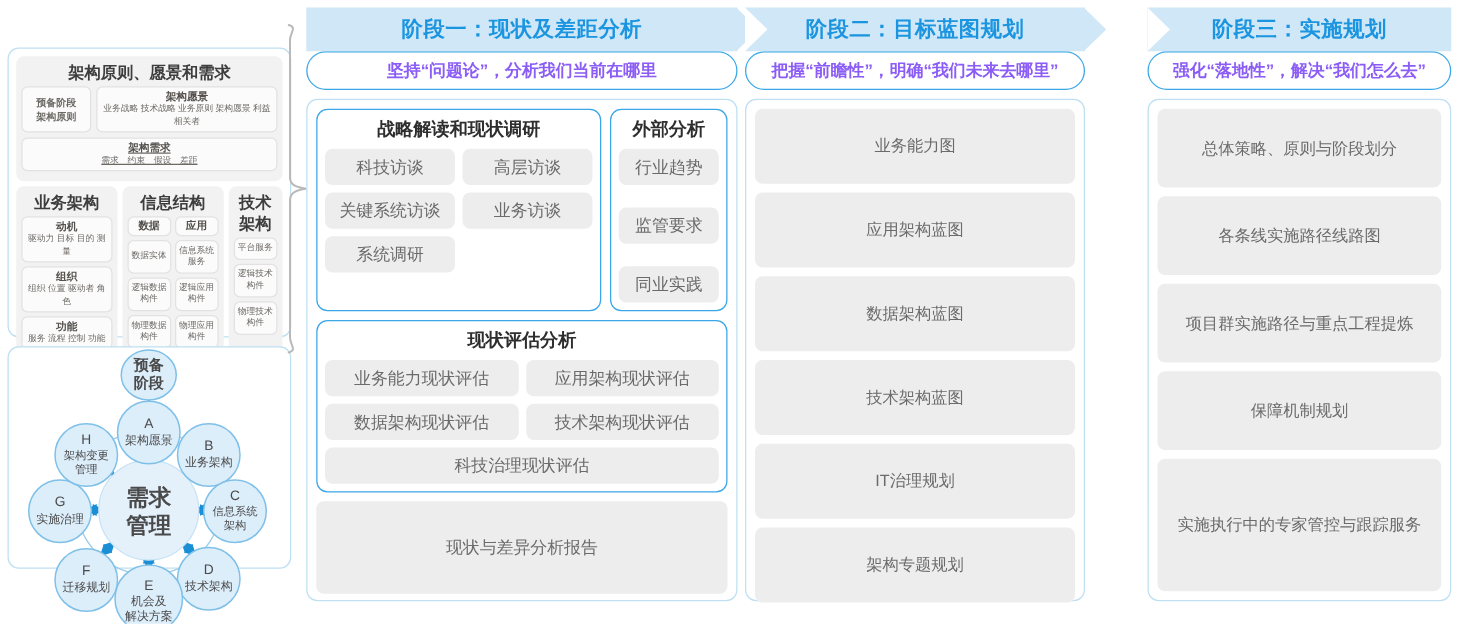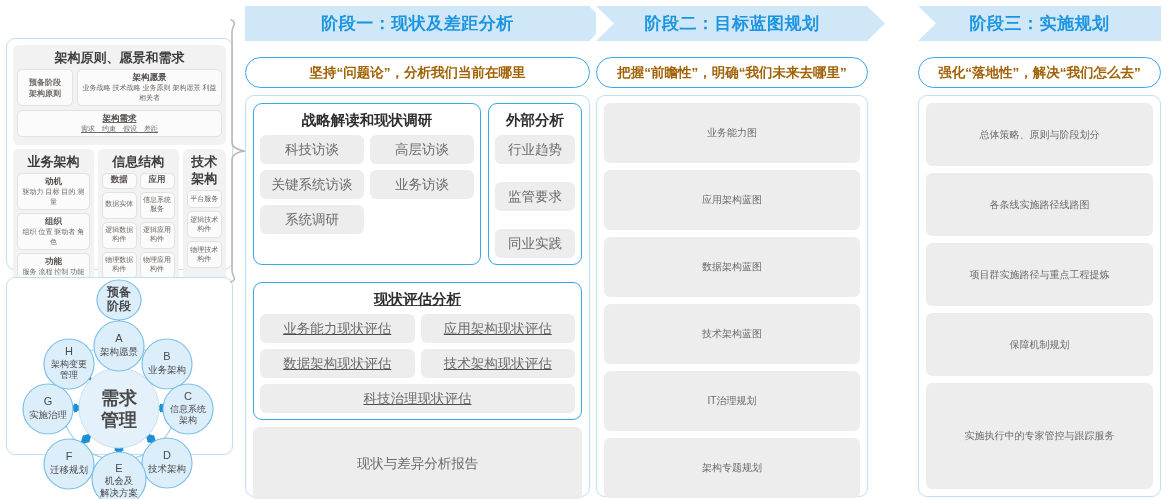--- a/index.html
+++ b/index.html
@@ -63,21 +63,21 @@
   #t-prep span { font-size:8px; line-height:11px; font-weight:bold; color:#6d6a66; }
   #t-vision { flex:1; }
   #t-req { margin-bottom: 4px; text-decoration: underline; }
 
   
   #t-mid { display:flex; gap:4px; }
   #t-mid > .grp { margin-bottom:0; }
   #col-biz { width: 84px; }
   #col-info { width: 84px; }
   #col-tech { width: 45px; }
-  #col-info .twocol { display:flex; gap:3px;font-family:Liberation Mono, monospace; }
+  #col-info .twocol { display:flex; gap:3px; }
   #col-info .twocol > div { flex:1; display:flex; flex-direction:column; gap:3px; }
   .subcell {
     background:#fbfbfb; border:1px solid #e2e2e2; border-radius:5px;
     text-align:center; font-size:7px; line-height:9.5px; color:#6d6a66;
     padding:3px 1px; flex:1; display:flex; align-items:center; justify-content:center;
   }
   .subcell.hd { font-weight:bold; font-size:8.5px; color:#54504c; flex:0 0 auto; padding:2px 1px;}
   #col-biz .cell { margin-bottom:3px; }
   #col-biz .cell:last-child { margin-bottom:0; }
   #col-tech .subcell { margin-bottom:3px; }
@@ -112,24 +112,24 @@
     position:relative; z-index:3;
   }
   .chev-right {
     position:absolute; right:-17px; top:0; width:18px; height:35px; z-index:4;
   }
   .chev-notch {
     position:absolute; left:0px; top:0; width:18px; height:35px; z-index:4;
   }
 
   .phase-sub {
-    margin-top:16px; height:31px;
+    margin-top:0; height:31px;
     border:1.5px solid #3aa7e8; border-radius:16px;
     display:flex; align-items:center; justify-content:center;
-    font-size:13.5px; font-weight:bold; color:#a16207;
+    font-size:13.5px; font-weight:bold; color:#8b5cf6;
     background:#fff;
   }
 
   .phase-body {
     margin-top:7px;
     border:1.5px solid #bfe0f2; border-radius:9px;
     background:#fff; padding:7px;
   }
   #phase1 .phase-body { height:402px; }
   #phase2 .phase-body { height:402px; }
@@ -152,31 +152,31 @@
   
   #p1-top { display:flex; gap:7px; }
   #p1-left { flex:1; }
   #p1-right { width:94px; }
   #p1-left .chips { display:grid; grid-template-columns:1fr 1fr; gap:6px; }
   #p1-left .gchip { height:29px; font-size:13.5px; }
   #p1-right .chips { display:flex; flex-direction:column; gap:18px; }
   #p1-right .gchip { height:29px; font-size:13.5px; }
 
   
-  #p1-assess { margin-top:17px;text-decoration:underline; }
+  #p1-assess { margin-top:7px; }
   #p1-assess .chips { display:grid; grid-template-columns:1fr 1fr; gap:6px; }
   #p1-assess .gchip { height:29px; font-size:13.5px; }
   #p1-assess .gchip.full { grid-column: 1 / span 2; }
 
   
   #p1-report { margin-top:7px; height:74px; font-size:13.5px; }
 
   
   .plist { display:flex; flex-direction:column; gap:7px; }
-  .plist .gchip { font-size:10px; }
+  .plist .gchip { font-size:13px; }
 </style>
 </head>
 <body>
 
 <div id="root">
 
   <div id="left-col">
 
     <div id="togaf-panel" class="lpanel">
 

